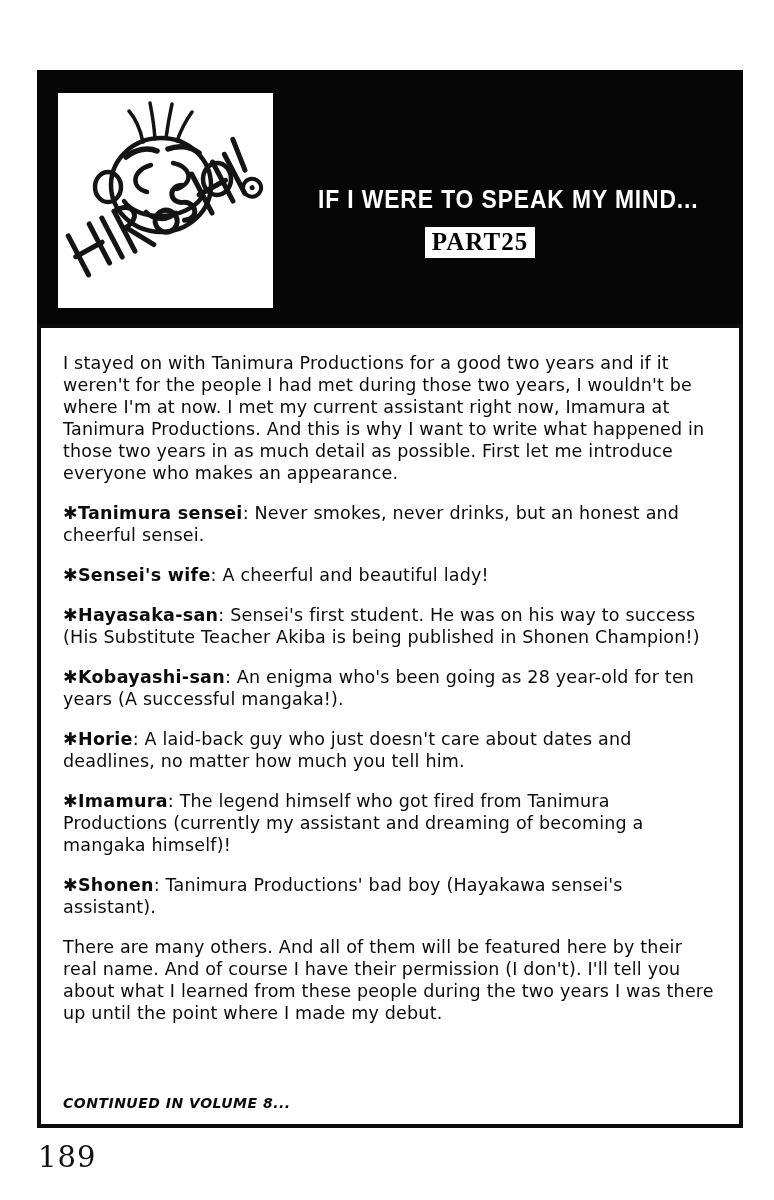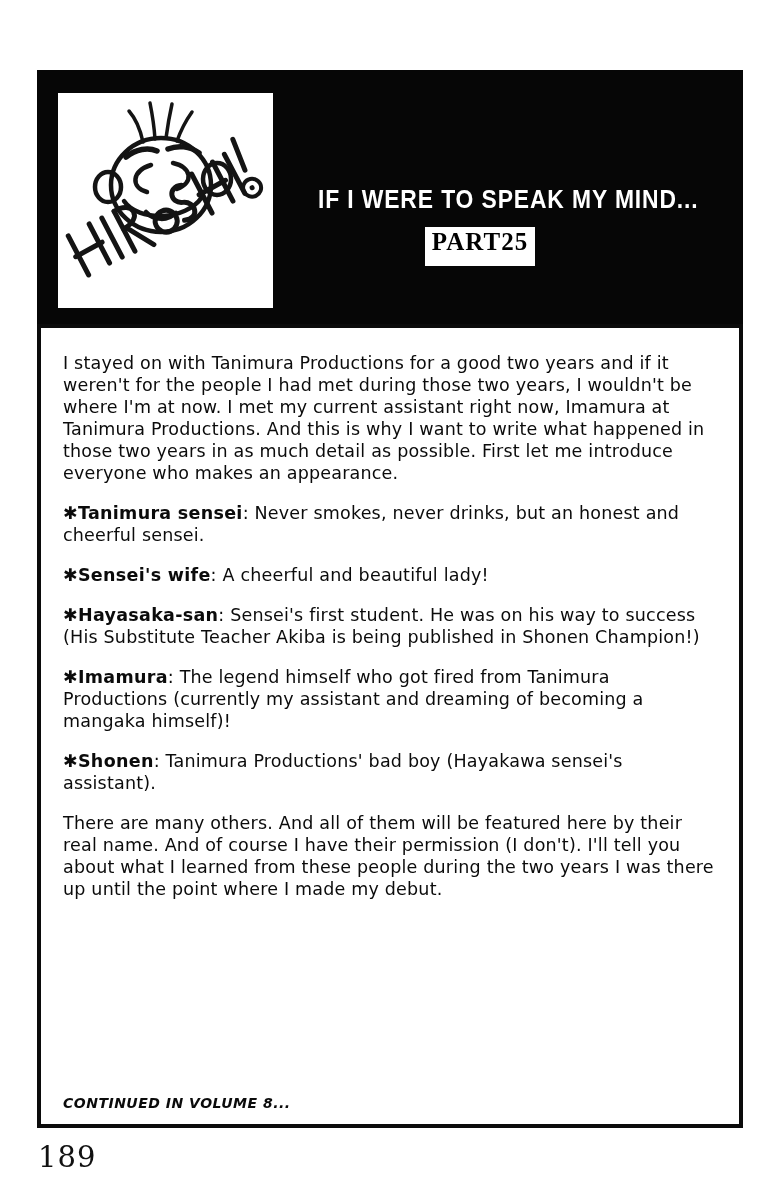--- a/index.html
+++ b/index.html
@@ -9,21 +9,21 @@
   
   .header-box{position:absolute;left:37px;top:70px;width:706px;height:310px;background:#060606;}
   .doodle-box{position:absolute;left:21px;top:23px;width:215px;height:215px;background:#ffffff;}
   .doodle-box svg{display:block;width:215px;height:215px;}
   .header-right{position:absolute;left:236px;top:0;width:470px;height:252px;box-sizing:border-box;
                 display:flex;flex-direction:column;align-items:center;padding-top:114px;}
   .page-title{color:#ffffff;font-family:"Liberation Sans",sans-serif;font-weight:bold;
               font-size:26px;letter-spacing:1px;white-space:nowrap;transform:scaleX(.88);}
   .part-badge{margin-top:12px;margin-right:56px;background:#ffffff;color:#000000;
               font-family:"Liberation Serif",serif;font-weight:bold;font-size:25px;
-              line-height:1.08;padding:1px 7px 11px;letter-spacing:1px;}
+              line-height:1.08;padding:1px 7px 3px;letter-spacing:1px;}
 
   
   .body-box{position:absolute;left:37px;top:324px;width:706px;height:804px;box-sizing:border-box;
             background:#ffffff;border:4px solid #0b0b0b;padding:24px 22px 10px 22px;
             display:flex;flex-direction:column;overflow:hidden;}
   .body-text{font-size:17.5px;line-height:22px;letter-spacing:.2px;}
   .para{margin:0 0 18px 0;}
   .cast-entry{margin:0 9px 18px 0;}
   .cast-name{font-weight:bold;letter-spacing:.3px;}
   .continued{margin-top:auto;text-align:left;font-weight:bold;font-style:italic;
@@ -108,21 +108,27 @@
     </p>
 
     <p class="cast-entry">
       <span class="cast-name"><span>✱</span><span>Sensei's wife</span></span><span>: </span><span>A cheerful and beautiful lady!</span>
     </p>
 
     <p class="cast-entry">
       <span class="cast-name"><span>✱</span><span>Hayasaka-san</span></span><span>: </span><span>Sensei's first student. He was on his way to success (His Substitute Teacher Akiba is being published in Shonen Champion!)</span>
     </p>
 
+    <p class="cast-entry">
+      <span class="cast-name"><span>✱</span><span>Kobayashi-san</span></span><span>: </span><span>An enigma who's been going as 28 year-old for ten years (A successful mangaka!).</span>
+    </p>
 
+    <p class="cast-entry">
+      <span class="cast-name"><span>✱</span><span>Horie</span></span><span>: </span><span>A laid-back guy who just doesn't care about dates and deadlines, no matter how much you tell him.</span>
+    </p>
 
     <p class="cast-entry">
       <span class="cast-name"><span>✱</span><span>Imamura</span></span><span>: </span><span>The legend himself who got fired from Tanimura Productions (currently my assistant and dreaming of becoming a mangaka himself)!</span>
     </p>
 
     <p class="cast-entry">
       <span class="cast-name"><span>✱</span><span>Shonen</span></span><span>: </span><span>Tanimura Productions' bad boy (Hayakawa sensei's assistant).</span>
     </p>
 
     <p class="para">There are many others. And all of them will be featured here by their real name. And of course I have their permission (I don't). I'll tell you about what I learned from these people during the two years I was there up until the point where I made my debut.</p>

